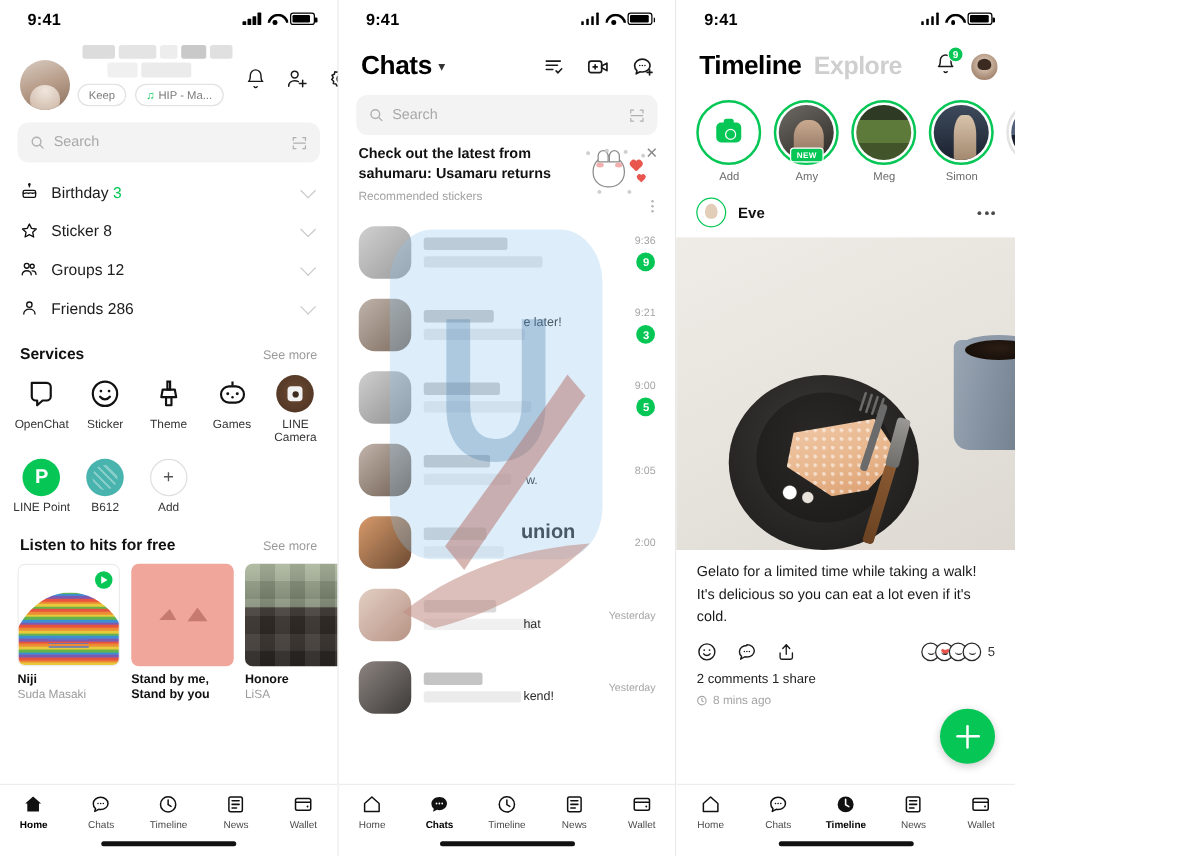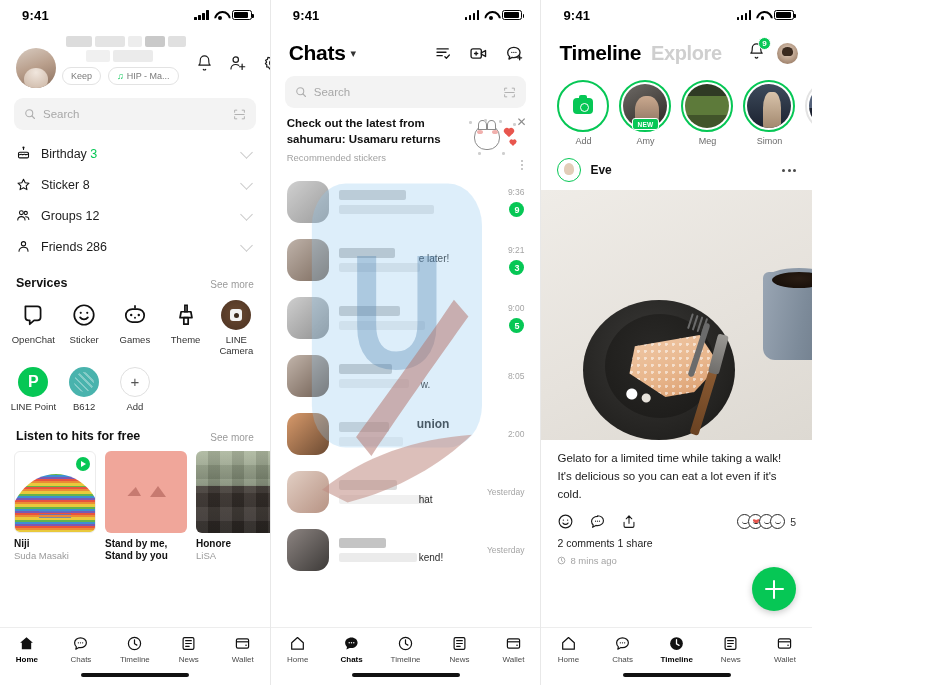--- a/index.html
+++ b/index.html
@@ -426,38 +426,38 @@
               <circle cx="9" cy="10" r="1" fill="#111" stroke="none"></circle>
               <circle cx="15" cy="10" r="1" fill="#111" stroke="none"></circle>
           <path d="M8.4 14.2c1 1.3 2.2 1.9 3.6 1.9s2.6-.6 3.6-1.9" stroke-linecap="round"></path>
             </svg>
           </div>
         <span class="lab">Sticker</span>
       </div>
       <div class="svc">
         <div class="svc-ic">
             <svg width="26" height="26" viewBox="0 0 24 24" fill="none" stroke="#111" stroke-width="1.6">
+          <path d="M11 3h2v6h-2z"></path>
+              <path d="M7.5 9h9l1 5.5h-11z" stroke-linejoin="round"></path>
+              <path d="M10 14.5h4v6h-4z" stroke-linejoin="round"></path>
+            </svg>
+          </div>
+        <span class="lab">Theme</span>
+      </div>
+      <div class="svc">
+        <div class="svc-ic">
+            <svg width="26" height="26" viewBox="0 0 24 24" fill="none" stroke="#111" stroke-width="1.6">
           <path d="M12 3v3"></path>
               <rect x="3.5" y="6.5" width="17" height="12" rx="6"></rect>
           <circle cx="8.5" cy="12" r="1.1" fill="#111" stroke="none"></circle>
               <circle cx="15.5" cy="12" r="1.1" fill="#111" stroke="none"></circle>
           <circle cx="12" cy="14.6" r="0.9" fill="#111" stroke="none"></circle>
             </svg>
           </div>
         <span class="lab">Games</span>
-      </div>
-      <div class="svc">
-        <div class="svc-ic">
-            <svg width="26" height="26" viewBox="0 0 24 24" fill="none" stroke="#111" stroke-width="1.6">
-          <path d="M11 3h2v6h-2z"></path>
-              <path d="M7.5 9h9l1 5.5h-11z" stroke-linejoin="round"></path>
-              <path d="M10 14.5h4v6h-4z" stroke-linejoin="round"></path>
-            </svg>
-          </div>
-        <span class="lab">Theme</span>
       </div>
       <div class="svc">
         <div class="svc-ic">
             <div class="ic-circle ic-linecam"></div>
           </div>
         <span class="lab">LINE Camera</span>
       </div>
       <div class="svc">
         <div class="svc-ic">
             <div class="ic-circle ic-point">P</div>
@@ -682,21 +682,21 @@
         <div class="cr-right">
           <span class="cr-time">8:05</span>
         </div>
       </div>
       <div class="chatrow">
         <div class="cr-av blur-block" style="background:linear-gradient(135deg,#d89a6b,#6b4a32)"></div>
         <div class="cr-body">
             <div class="cr-ln1 blur-block" style="width:36%;background:#d5d5d5"></div>
             <div class="cr-ln2 blur-block" style="width:46%;background:#efefef"></div>
           </div>
-        <span class="cr-snippet" style="left:146px;top:12px;font-weight:bold;font-size:12px">union</span>
+        <span class="cr-snippet" style="left:146px;top:12px;font-weight:bold;font-size:16px">union</span>
         <div class="cr-right">
           <span class="cr-time">2:00</span>
         </div>
       </div>
       <div class="chatrow">
         <div class="cr-av blur-block" style="background:linear-gradient(135deg,#e2cfc4,#b79384)"></div>
         <div class="cr-body">
             <div class="cr-ln1 blur-block" style="width:42%;background:#dadada"></div>
             <div class="cr-ln2 blur-block" style="width:64%;background:#f0f0f0"></div>
           </div>

